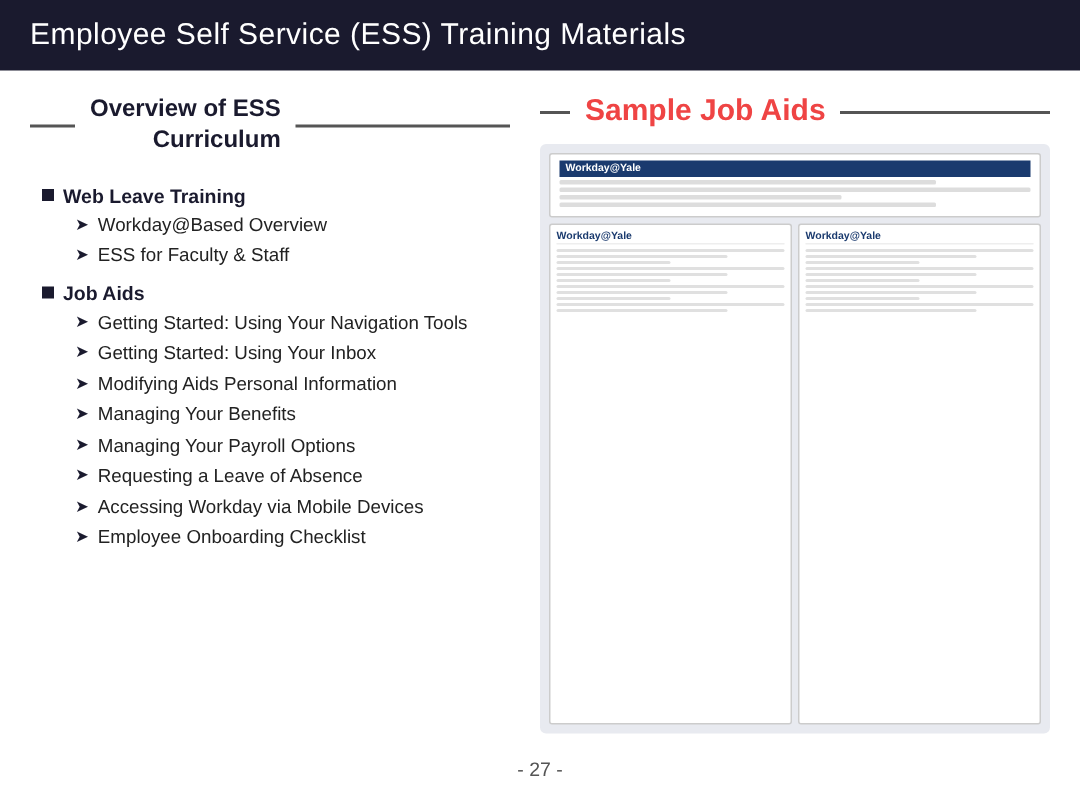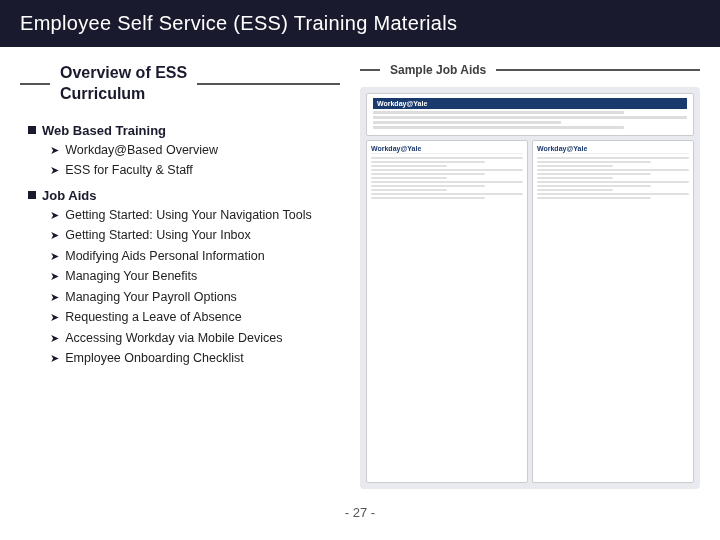--- a/index.html
+++ b/index.html
@@ -42,21 +42,21 @@
       margin-bottom: 8px;
     }
 
     .title-line {
       width: 30px;
       height: 2px;
       background: #555;
     }
 
     .overview-text {
-      text-align: left;
+      text-align: right;
     }
 
     .overview-text h2 {
       font-size: 16px;
       font-weight: bold;
       color: #1a1a2e;
       line-height: 1.3;
     }
 
     .title-line-right {
@@ -132,23 +132,23 @@
       background: #555;
     }
 
     .sample-line-right {
       flex: 1;
       height: 2px;
       background: #555;
     }
 
     .sample-title-text {
-      font-size: 12px;
-      font-weight: bold;
-      color: #404040;
+      font-size: 20px;
+      font-weight: bold;
+      color: #ef4444;
       white-space: nowrap;
     }
 
     .sample-preview {
       flex: 1;
       background: #e8eaf0;
       border-radius: 4px;
       overflow: hidden;
       position: relative;
       display: flex;
@@ -248,21 +248,21 @@
           <span>Curriculum</span>
         </h2>
       </div>
       <div class="title-line-right"></div>
     </div>
 
     <div class="curriculum-content">
 
       <div class="section-header">
         <div class="bullet-square"></div>
-        <span class="section-title">Web Based Training</span>
+        <span class="section-title">Web Leave Training</span>
       </div>
       <div class="sub-items">
         <div class="sub-item">
           <span class="arrow">➤</span>
           <span>Workday@Based Overview</span>
         </div>
         <div class="sub-item">
           <span class="arrow">➤</span>
           <span>ESS for Faculty &amp; Staff</span>
         </div>

